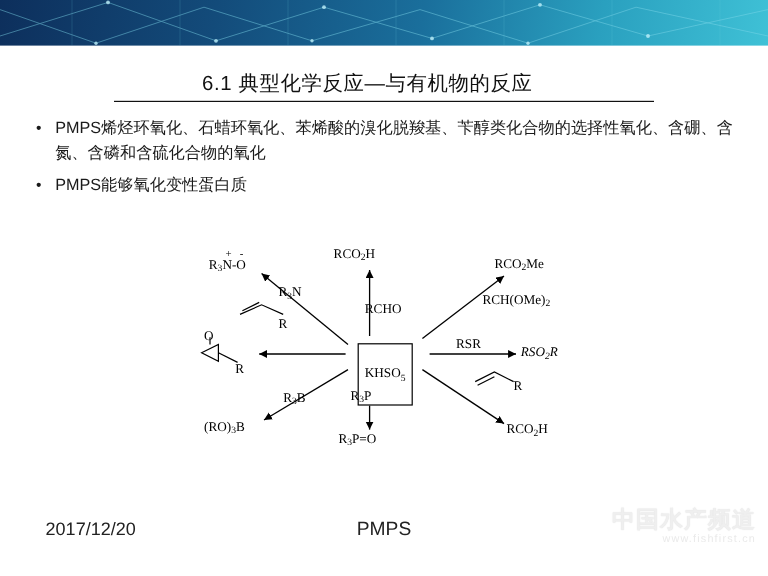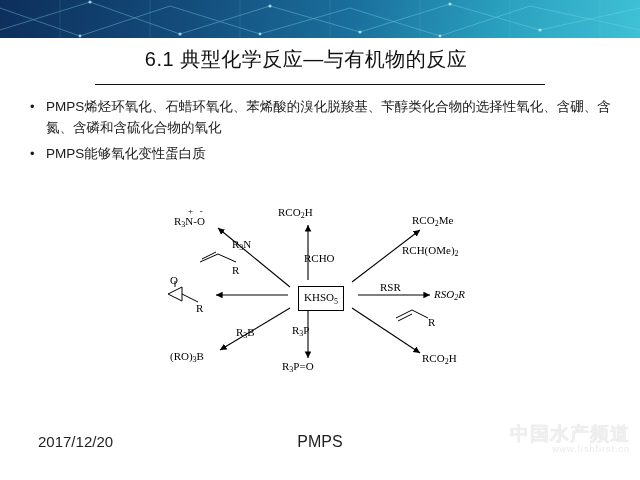--- a/index.html
+++ b/index.html
@@ -17,23 +17,23 @@
   }
   
   .banner{
     position:absolute;left:0;top:0;width:640px;height:38px;
     background:linear-gradient(100deg,#0d2f5c 0%,#134b7a 28%,#1a6f9c 55%,#2aa0bf 78%,#3fc1d6 100%);
     overflow:hidden;
   }
   .banner svg{position:absolute;left:0;top:0;}
   
   .title{
-    position:absolute;left:0;top:46px;width:612px;
+    position:absolute;left:0;top:58px;width:612px;
     text-align:center;
-    font-size:20px;
+    font-size:17px;
     color:#111;
     letter-spacing:0.5px;
   }
   .title-underline{
     position:absolute;left:95px;top:84px;width:450px;height:1px;
     background:#111;
   }
   
   .bullets{
     position:absolute;left:30px;top:97px;width:590px;
@@ -64,21 +64,21 @@
     white-space:nowrap;
     font-family:"Liberation Serif", serif;
     font-size:11px;
     color:#000;
   }
   .lbl sub{font-size:8px;vertical-align:-2px;}
   .center-box{
     position:absolute;
     border:1.2px solid #000;
     background:#fff;
-    padding:4px 5px;
+    padding:18px 5px;
     font-family:"Liberation Serif", serif;
     font-size:11px;
     white-space:nowrap;
   }
   
   .footer-date{
     position:absolute;left:38px;top:433px;
     font-size:15px;color:#222;
   }
   .footer-center{

